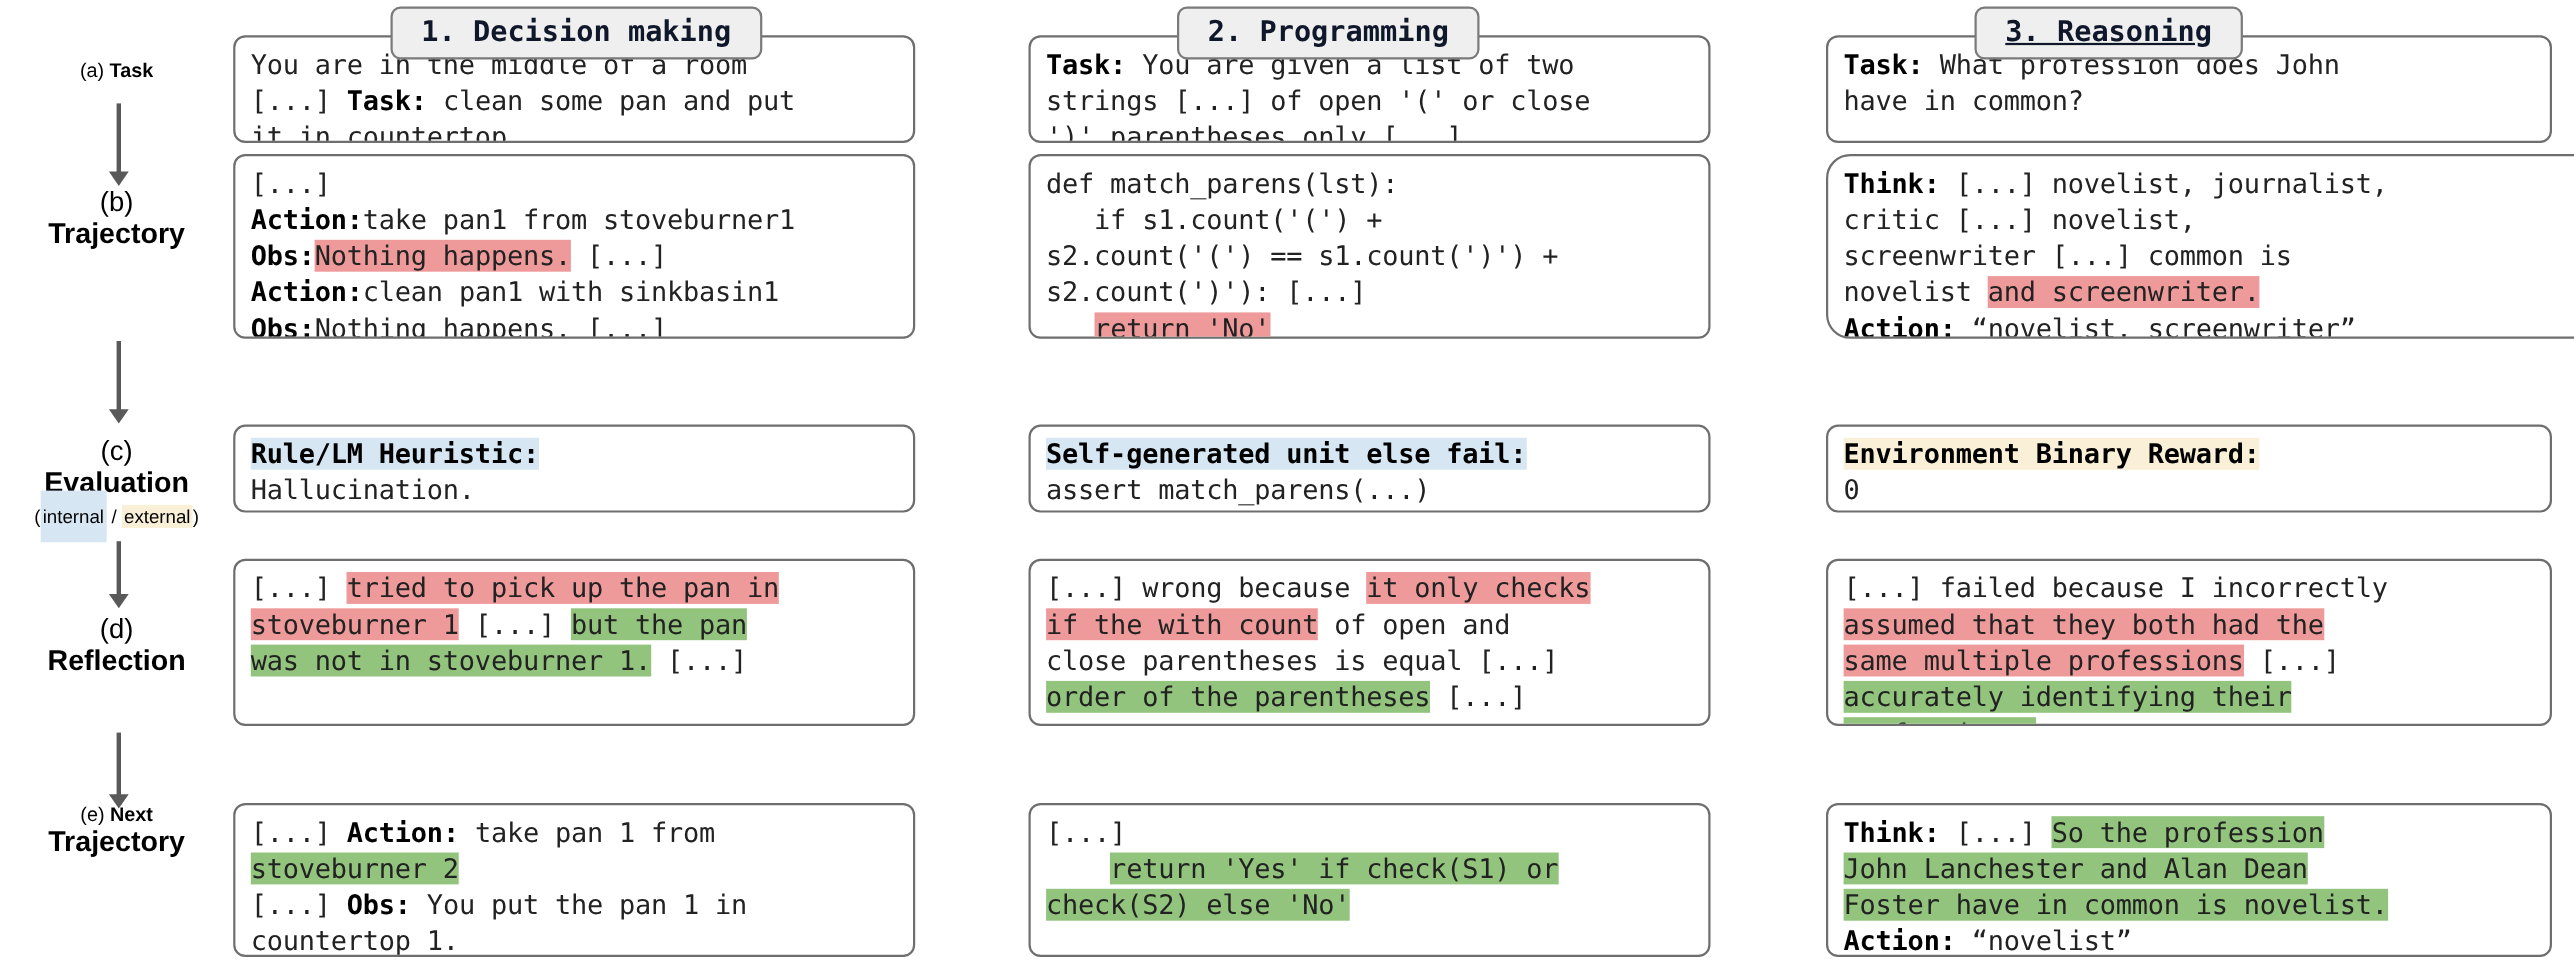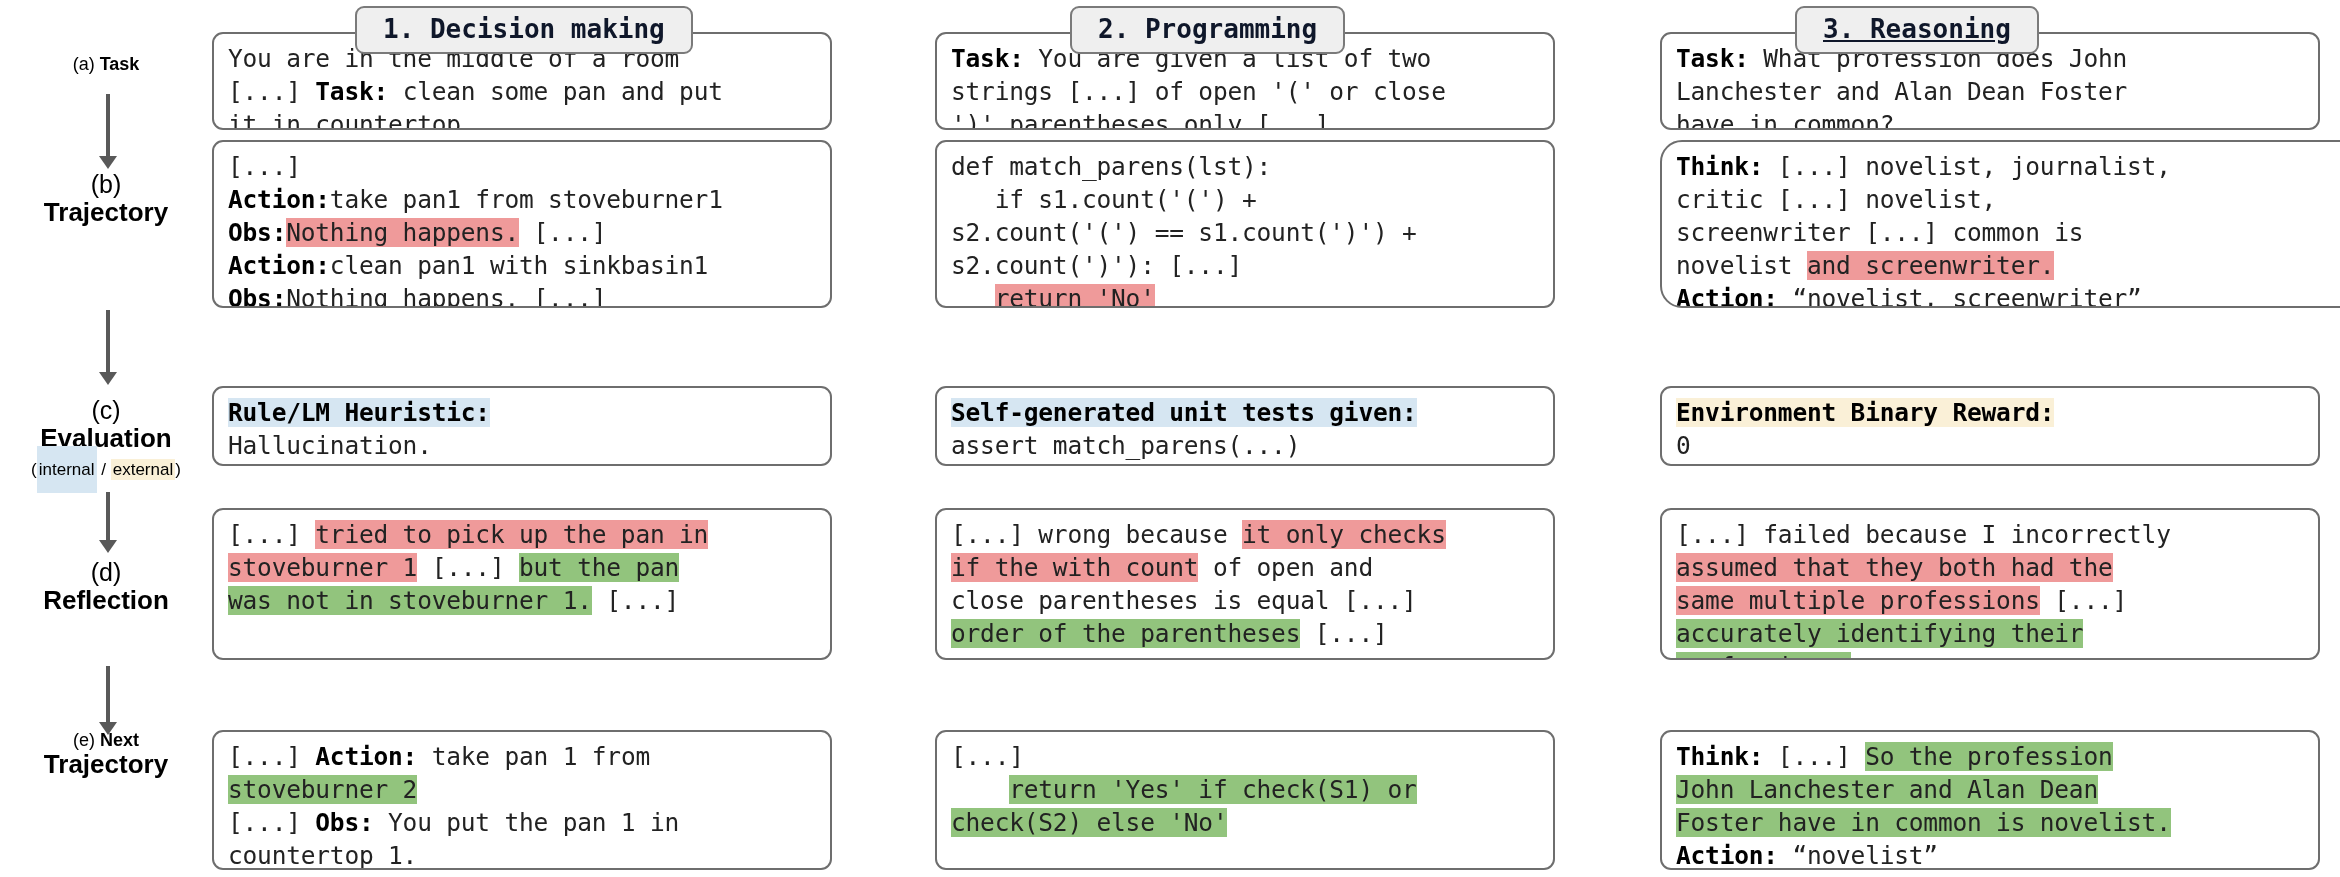--- a/index.html
+++ b/index.html
@@ -162,21 +162,20 @@
       <div class="ln"><span>[...] </span><b>Task:</b><span> clean some pan and put</span></div>
       <div class="ln"><span>it in countertop.</span></div>
     </div>
   <div class="box" style="left:935px; top:32px;  width:620px; height:98px;">
       <div class="ln"><b>Task:</b><span> You are given a list of two</span></div>
       <div class="ln"><span>strings [...] of open '(' or close</span></div>
       <div class="ln"><span>')' parentheses only [...]</span></div>
     </div>
   <div class="box" style="left:1660px; top:32px; width:660px; height:98px;">
       <div class="ln"><b>Task:</b><span> What profession does John</span></div>
-      <div class="ln"><span>Lanchester and Alan Dean Foster</span></div>
       <div class="ln"><span>have in common?</span></div>
     </div>
 
   <div class="box" style="left:212px; top:140px;  width:620px; height:168px;">
       <div class="ln"><span>[...]</span></div>
       <div class="ln"><b>Action:</b><span>take pan1 from stoveburner1</span></div>
       <div class="ln"><b>Obs:</b><span class="hl-red">Nothing happens.</span><span> [...]</span></div>
       <div class="ln"><b>Action:</b><span>clean pan1 with sinkbasin1</span></div>
       <div class="ln"><b>Obs:</b><span>Nothing happens. [...]</span></div>
     </div>
@@ -193,21 +192,21 @@
       <div class="ln"><span>screenwriter [...] common is</span></div>
       <div class="ln"><span>novelist </span><span class="hl-red">and screenwriter.</span></div>
       <div class="ln"><b>Action:</b><span> “novelist, screenwriter”</span></div>
     </div>
 
   <div class="box" style="left:212px; top:386px;  width:620px; height:80px;">
       <div class="ln"><b class="hl-blue">Rule/LM Heuristic:</b></div>
       <div class="ln"><span>Hallucination.</span></div>
     </div>
   <div class="box" style="left:935px; top:386px;  width:620px; height:80px;">
-      <div class="ln"><b class="hl-blue">Self-generated unit tests given:</b></div>
+      <div class="ln"><b class="hl-blue">Self-generated unit else fail:</b></div>
       <div class="ln"><span>assert match_parens(...)</span></div>
     </div>
   <div class="box" style="left:1660px; top:386px; width:660px; height:80px;">
       <div class="ln"><b class="hl-yellow">Environment Binary Reward:</b></div>
       <div class="ln"><span>0</span></div>
     </div>
 
   <div class="box" style="left:212px; top:508px;  width:620px; height:152px;">
       <div class="ln"><span>[...] </span><span class="hl-red">tried to pick up the pan in</span></div>
       <div class="ln"><span class="hl-red">stoveburner 1</span><span> [...] </span><span class="hl-green">but the pan</span></div>

